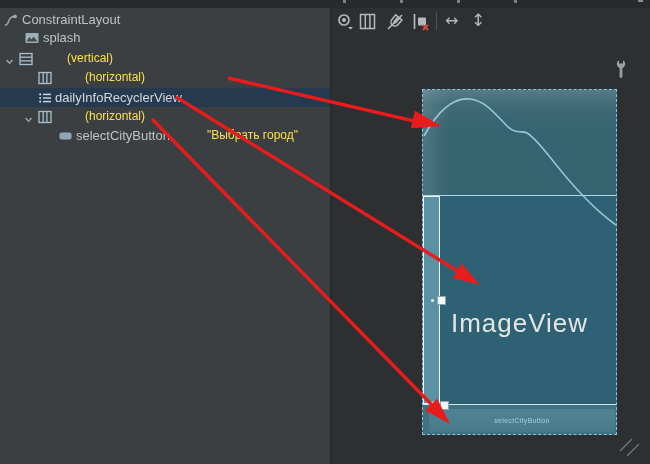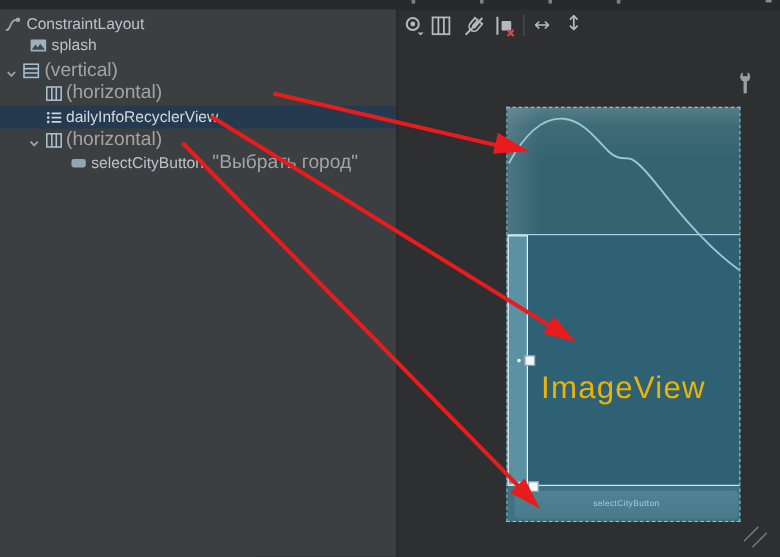--- a/index.html
+++ b/index.html
@@ -13,21 +13,21 @@
   .top-strip .tick{position:absolute;top:0;width:3px;height:3px;background:#7d8083;}
   .left-panel{position:absolute;left:0;top:8px;width:330px;height:456px;background:#3c3f41;}
   .panel-sep{position:absolute;left:330px;top:8px;width:2px;height:456px;background:#282a2c;}
 
   
   .tree-row{position:absolute;left:0;right:0;height:19px;line-height:19px;font-size:13px;color:#bec3c7;white-space:nowrap;}
   .tree-row.selected{background:#253a4f;color:#d4d8dc;}
   .tree-row .chev{position:absolute;top:4px;width:11px;height:11px;}
   .tree-row .ticon{position:absolute;top:3px;width:14px;height:14px;}
   .tree-row .txt{position:absolute;top:0;display:inline-flex;gap:7px;align-items:center;}
-  .tree-row .sec{font-size:16px;color:#a3a3a3;}
+  .tree-row .sec{font-size:12px;color:#fde047;margin-left:30px;}
 
   
   .tb-icon{position:absolute;width:18px;height:19px;}
   .tb-sep{position:absolute;left:436px;top:12px;width:1px;height:18px;background:#505254;}
   .tb-arrow{position:absolute;font-family:"DejaVu Sans",sans-serif;font-size:16px;color:#b6b9bb;line-height:18px;}
 
   
   .preview{
     position:absolute;left:422px;top:89px;width:195px;height:346px;
     box-sizing:border-box;border:1px dashed rgba(160,214,230,.85);
@@ -41,21 +41,21 @@
       #356370;
     border-bottom:1px solid #a9d8e4;box-sizing:border-box;
   }
   .curve-svg{position:absolute;left:0;top:0;pointer-events:none;}
   .strip{
     position:absolute;left:0;top:106px;width:17px;height:208px;
     background:#5b92a3;border:1px solid #eef4f6;box-sizing:border-box;
   }
   .imageview-label{
     position:absolute;left:0;right:0;top:218px;text-align:center;
-    font-size:26px;color:#eab308;letter-spacing:1px;
+    font-size:26px;color:#e5e5e5;letter-spacing:1px;
   }
   .bottom-bar{
     position:absolute;left:0;top:314px;width:193px;height:30px;
     background:#3f7282;border-top:1px solid #cfe6ee;box-sizing:border-box;
   }
   .city-btn{
     position:absolute;left:6px;top:4px;width:186px;height:23px;border-radius:3px;
     background:linear-gradient(180deg,#4f8393,#487a8a);
     text-align:center;line-height:23px;font-size:7px;color:#9ed2e2;letter-spacing:.3px;
   }

